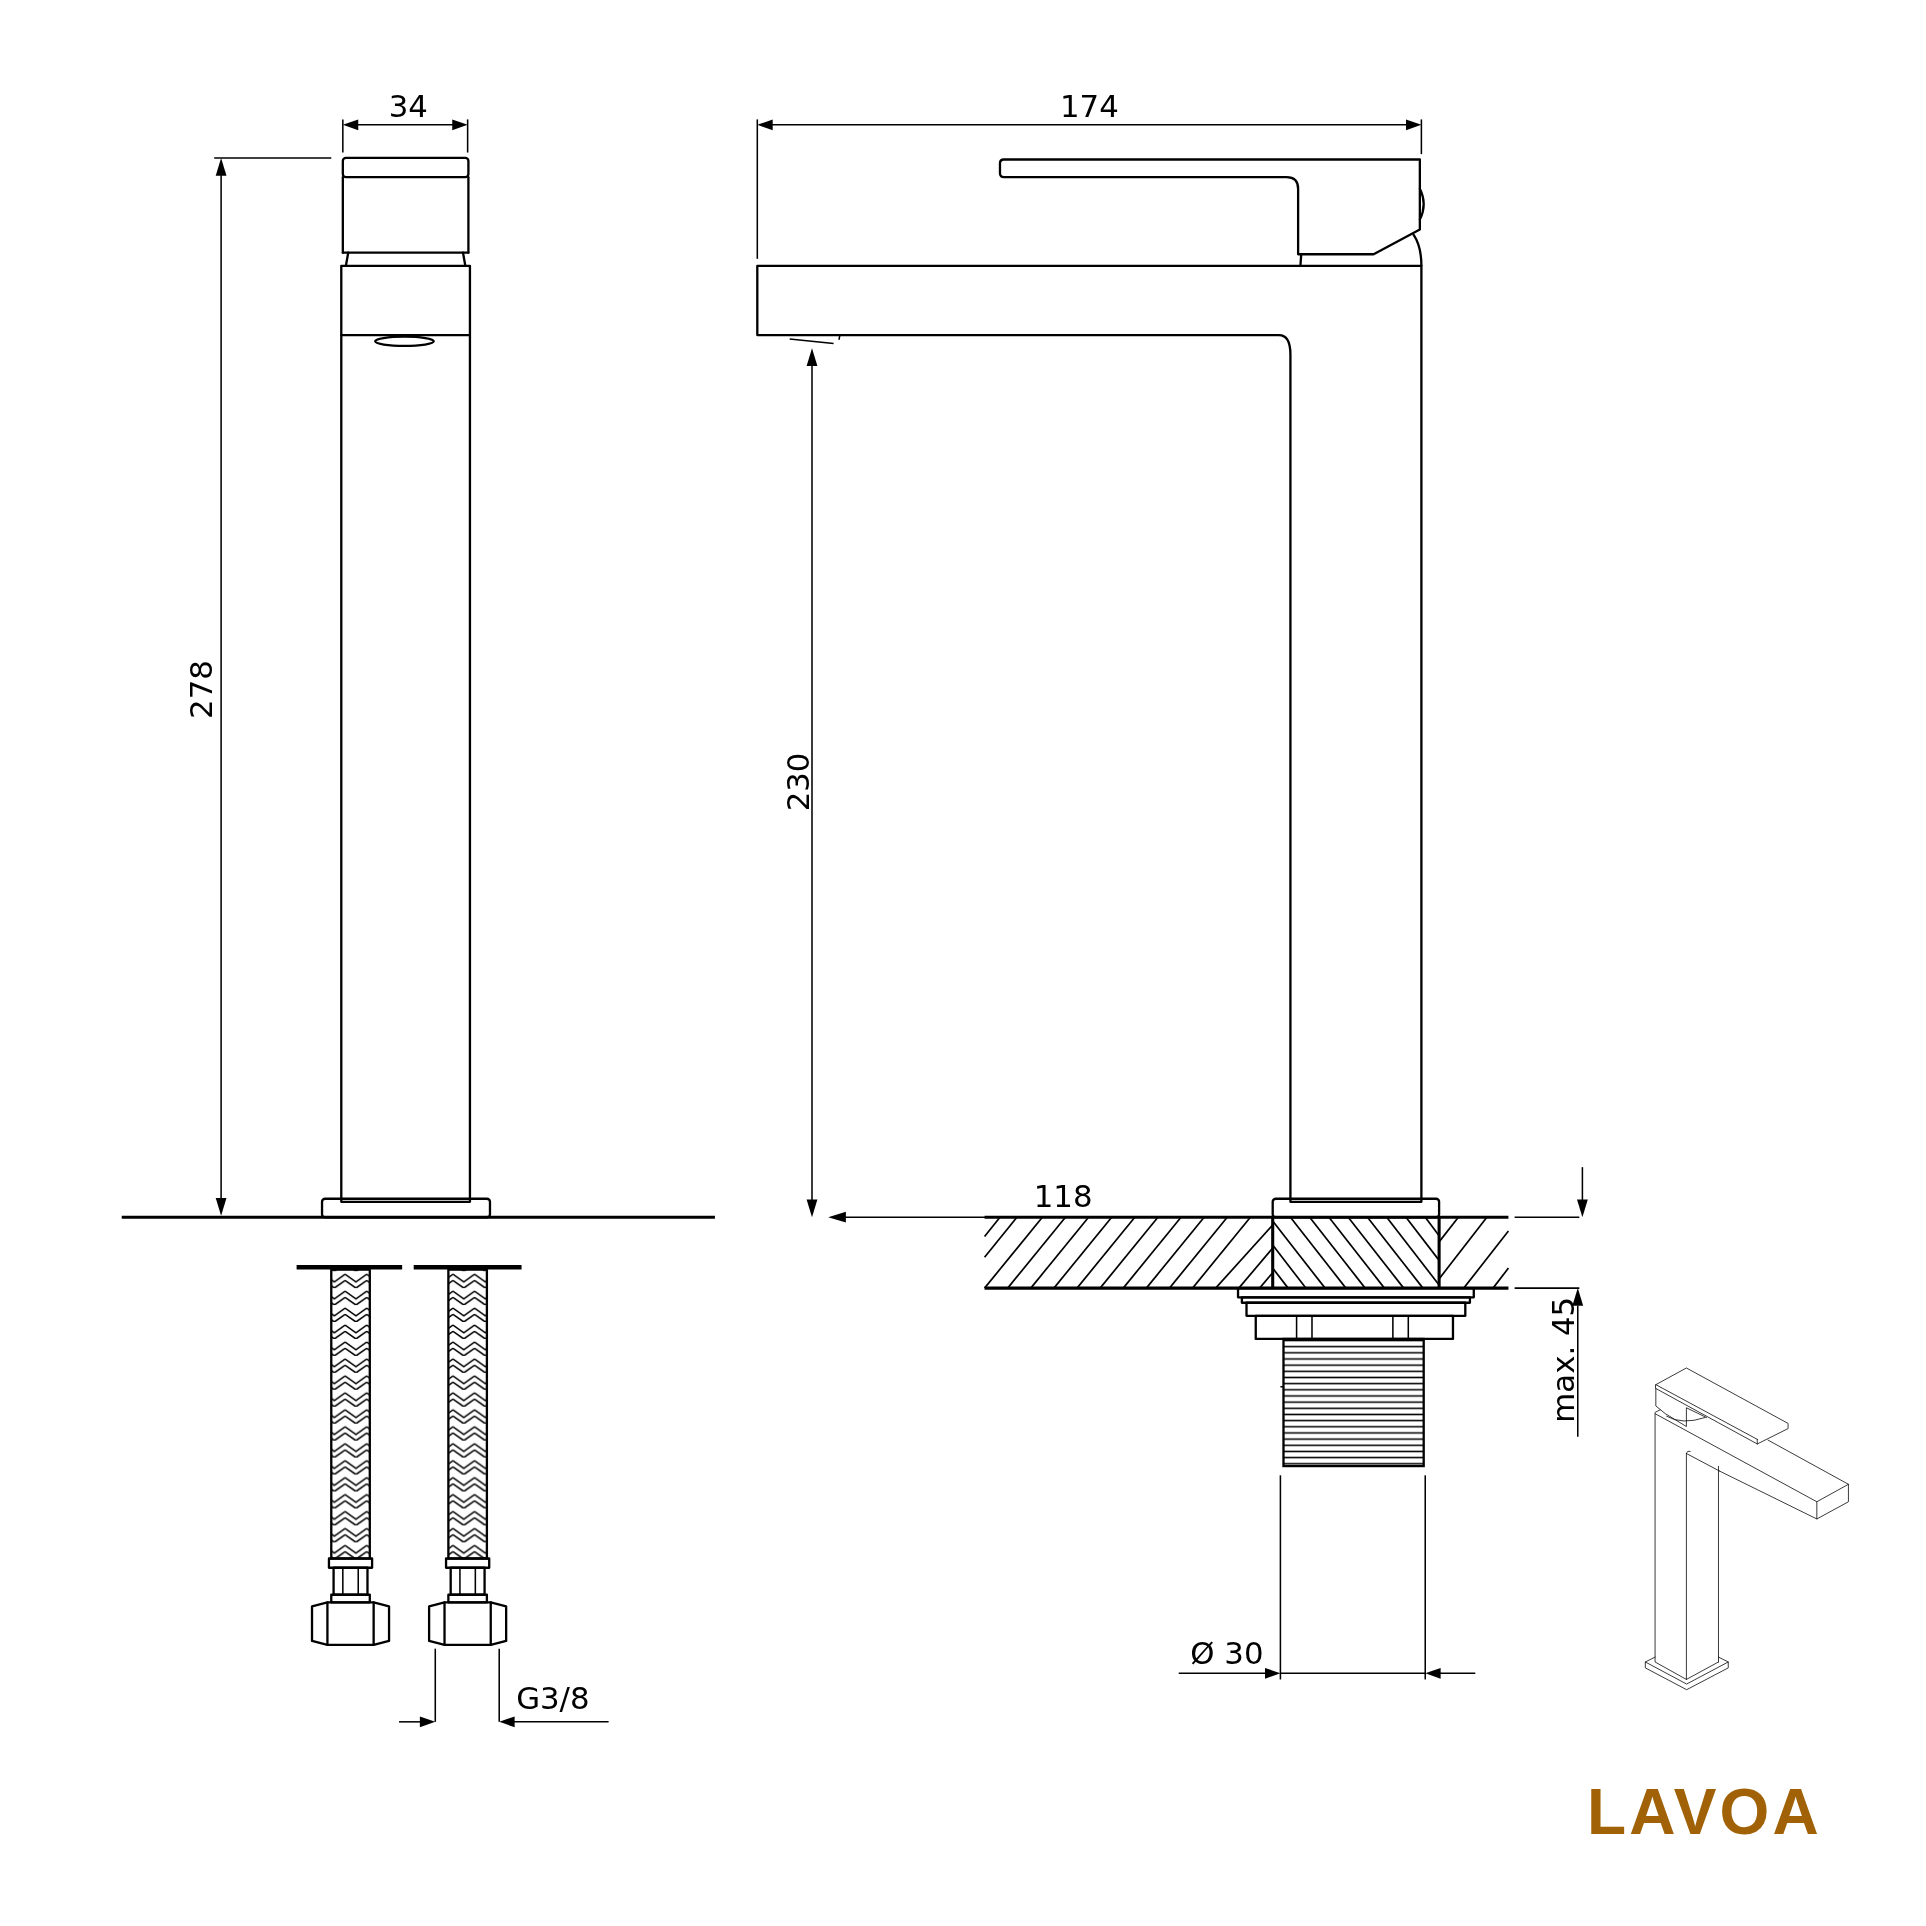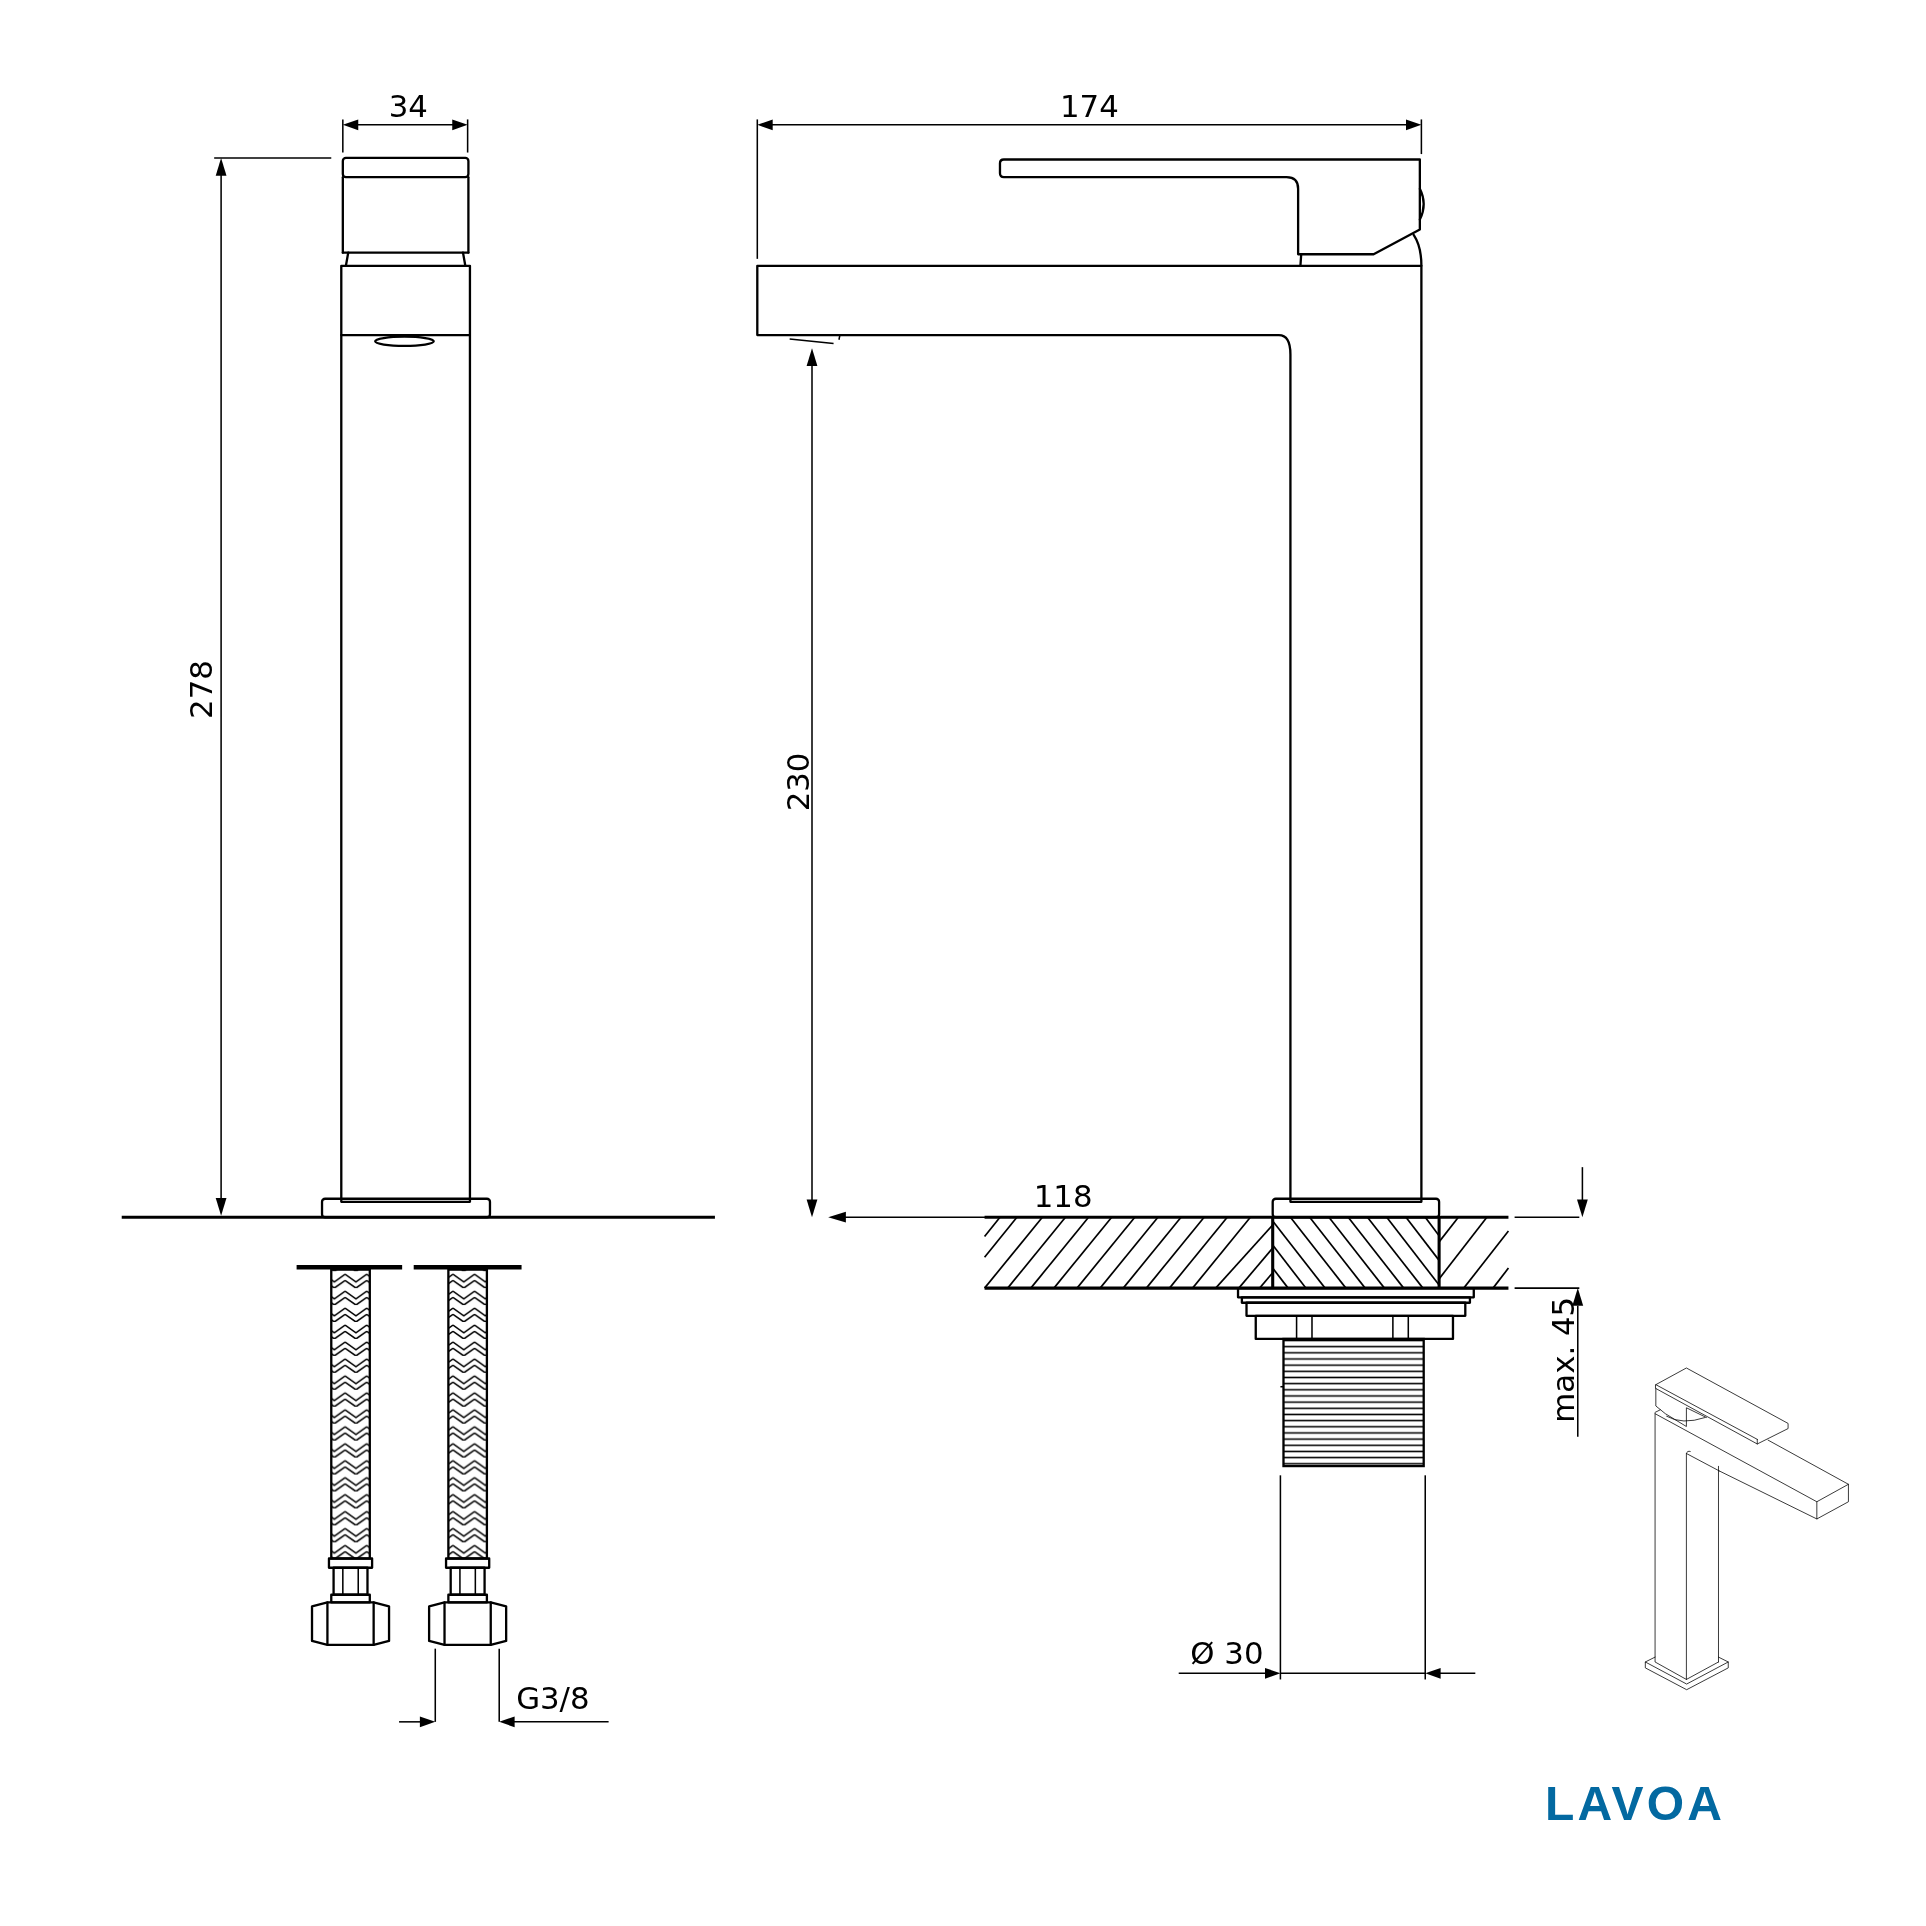--- a/index.html
+++ b/index.html
@@ -4,21 +4,21 @@
 <style>
   html, body { margin:0; padding:0; background:#ffffff; }
   body { width:1926px; height:1926px; position:relative; overflow:hidden; font-family:"Liberation Sans", sans-serif; }
   svg { position:absolute; left:0; top:0; }
   .ln { fill:none; stroke:#000; stroke-width:3; stroke-linejoin:round; stroke-linecap:round; }
   .thin { fill:none; stroke:#000; stroke-width:2; }
   .thick { fill:none; stroke:#000; stroke-width:4; }
   .hatch { fill:none; stroke:#000; stroke-width:2.2; }
   .arr { fill:#000; stroke:none; }
   .dim-text { font-family:"DejaVu Sans", sans-serif; font-size:40px; fill:#000; }
-  .logo { position:absolute; left:1545px; top:1780px; font-family:"Liberation Sans", sans-serif; font-weight:bold; font-size:48px; letter-spacing:3.1px; color:#0369a1; line-height:1; }
+  .logo { position:absolute; left:1587px; top:1780px; font-family:"Liberation Sans", sans-serif; font-weight:bold; font-size:64px; letter-spacing:3.1px; color:#a16207; line-height:1; }
 </style>
 </head>
 <body>
 
 <svg width="1926" height="1926" viewBox="0 0 2500 2500" xmlns="http://www.w3.org/2000/svg">
   <defs>
     <pattern id="braid" width="28" height="22" patternUnits="userSpaceOnUse">
       <path d="M0 4 L14 14 L28 4 M0 12 L14 22 L28 12" fill="none" stroke="#000" stroke-width="2"></path>
     </pattern>
     <pattern id="threads" width="10" height="8" patternUnits="userSpaceOnUse">

